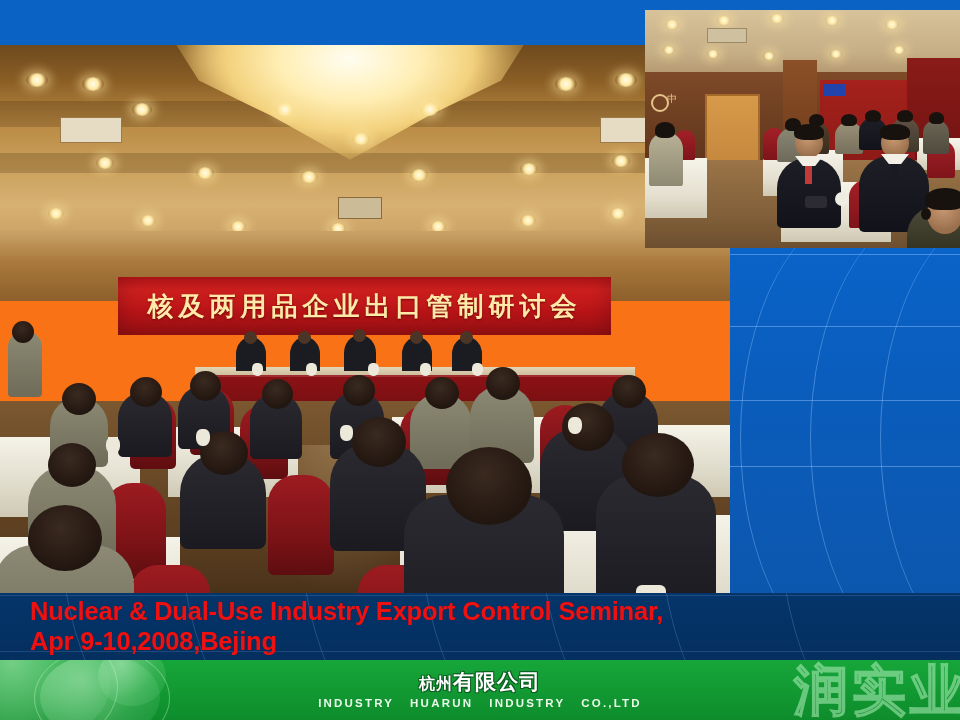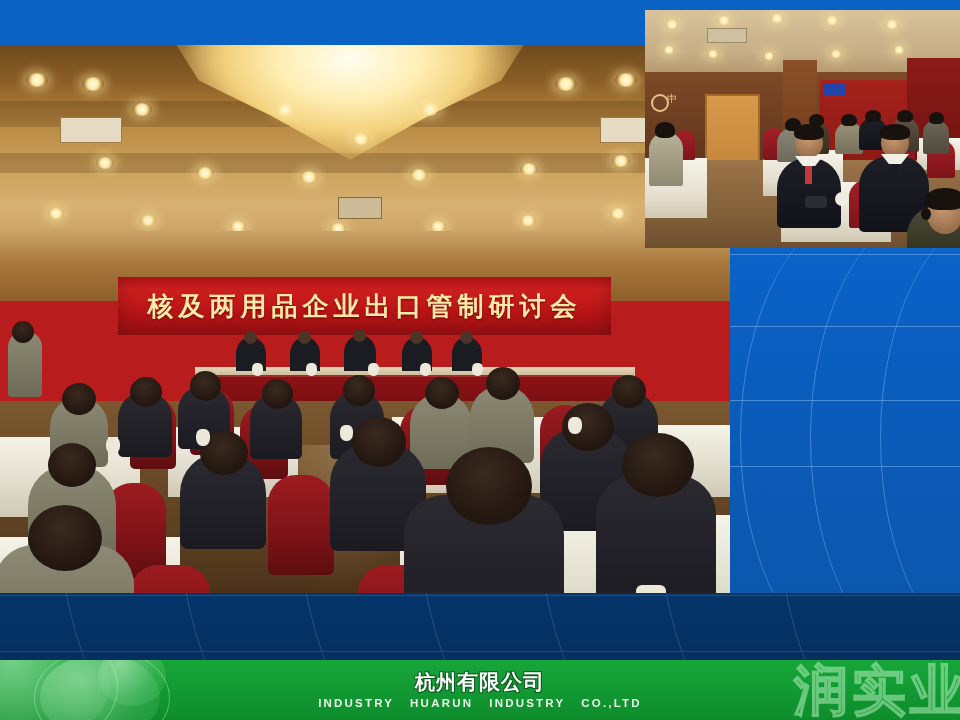--- a/index.html
+++ b/index.html
@@ -85,21 +85,21 @@
     white-space: pre-line;
     text-shadow: 0 0 1px rgba(120,0,0,0.6);
   }
 
   
   .photo-main {
     position: absolute;
     left: 0; top: 45px;
     width: 730px; height: 548px;
     overflow: hidden;
-    background: #b91c1c;
+    background: #f97316;
   }
   .ph-ceiling {
     position: absolute; left: 0; top: 0;
     width: 100%; height: 195px;
     background:
       radial-gradient(ellipse 210px 80px at 46% 4%, #fff6d0 0%, #f6dd92 35%, rgba(200,150,60,0) 72%),
       linear-gradient(180deg, #6e4a1e 0%, #8a5d25 18%, #b98b44 40%, #caa05a 62%, #d7b172 82%, #c9a065 100%);
   }
   .ph-ceiling .band {
     position: absolute; left: -4%; width: 108%;
@@ -318,21 +318,21 @@
     justify-content: center;
   }
   .footer-cn {
     display: flex;
     align-items: baseline;
     color: #ffffff;
     font-weight: bold;
     text-shadow: 1px 1px 0 #0a5c1e, -1px -1px 0 #0a5c1e, 1px -1px 0 #0a5c1e, -1px 1px 0 #0a5c1e;
     line-height: 1;
   }
-  .footer-cn .small-left { font-size: 20px; letter-spacing: 1px; }
+  .footer-cn .small-left { font-size: 16px; letter-spacing: 1px; }
   .footer-cn .big { font-size: 34px; letter-spacing: 3px; margin: 0 3px; }
   .footer-cn .small-right { font-size: 21px; letter-spacing: 1px; }
   .footer-en {
     margin-top: 5px;
     color: #eafbea;
     font-size: 11.5px;
     letter-spacing: 2.2px;
     font-weight: bold;
     white-space: pre;
   }
@@ -576,20 +576,22 @@
     <div class="lat" style="top:2px"></div>
     <div class="lat" style="top:58px"></div>
     <div class="lon" style="left:60px"></div>
     <div class="lon" style="left:180px"></div>
     <div class="lon" style="left:300px"></div>
     <div class="lon" style="left:420px"></div>
     <div class="lon" style="left:540px"></div>
     <div class="lon" style="left:660px"></div>
     <div class="lon" style="left:780px"></div>
   </div>
+  <div class="title-text">Nuclear &amp; Dual-Use Industry Export Control Seminar,
+Apr 9-10,2008,Bejing</div>
 
   <div class="footer">
     <div class="footer-bubble" style="left:-40px;top:-30px;width:150px;height:110px;"></div>
     <div class="footer-bubble" style="left:40px; top:-6px; width:120px;height:86px;"></div>
     <div class="footer-bubble" style="left:98px; top:-14px;width:68px; height:60px;"></div>
     <div class="footer-ring" style="left:-52px;top:-36px;width:168px;height:124px;"></div>
     <div class="footer-ring" style="left:34px; top:-12px;width:134px;height:98px;"></div>
     <div class="footer-watermark">润实业</div>
 
     <div class="footer-center">

